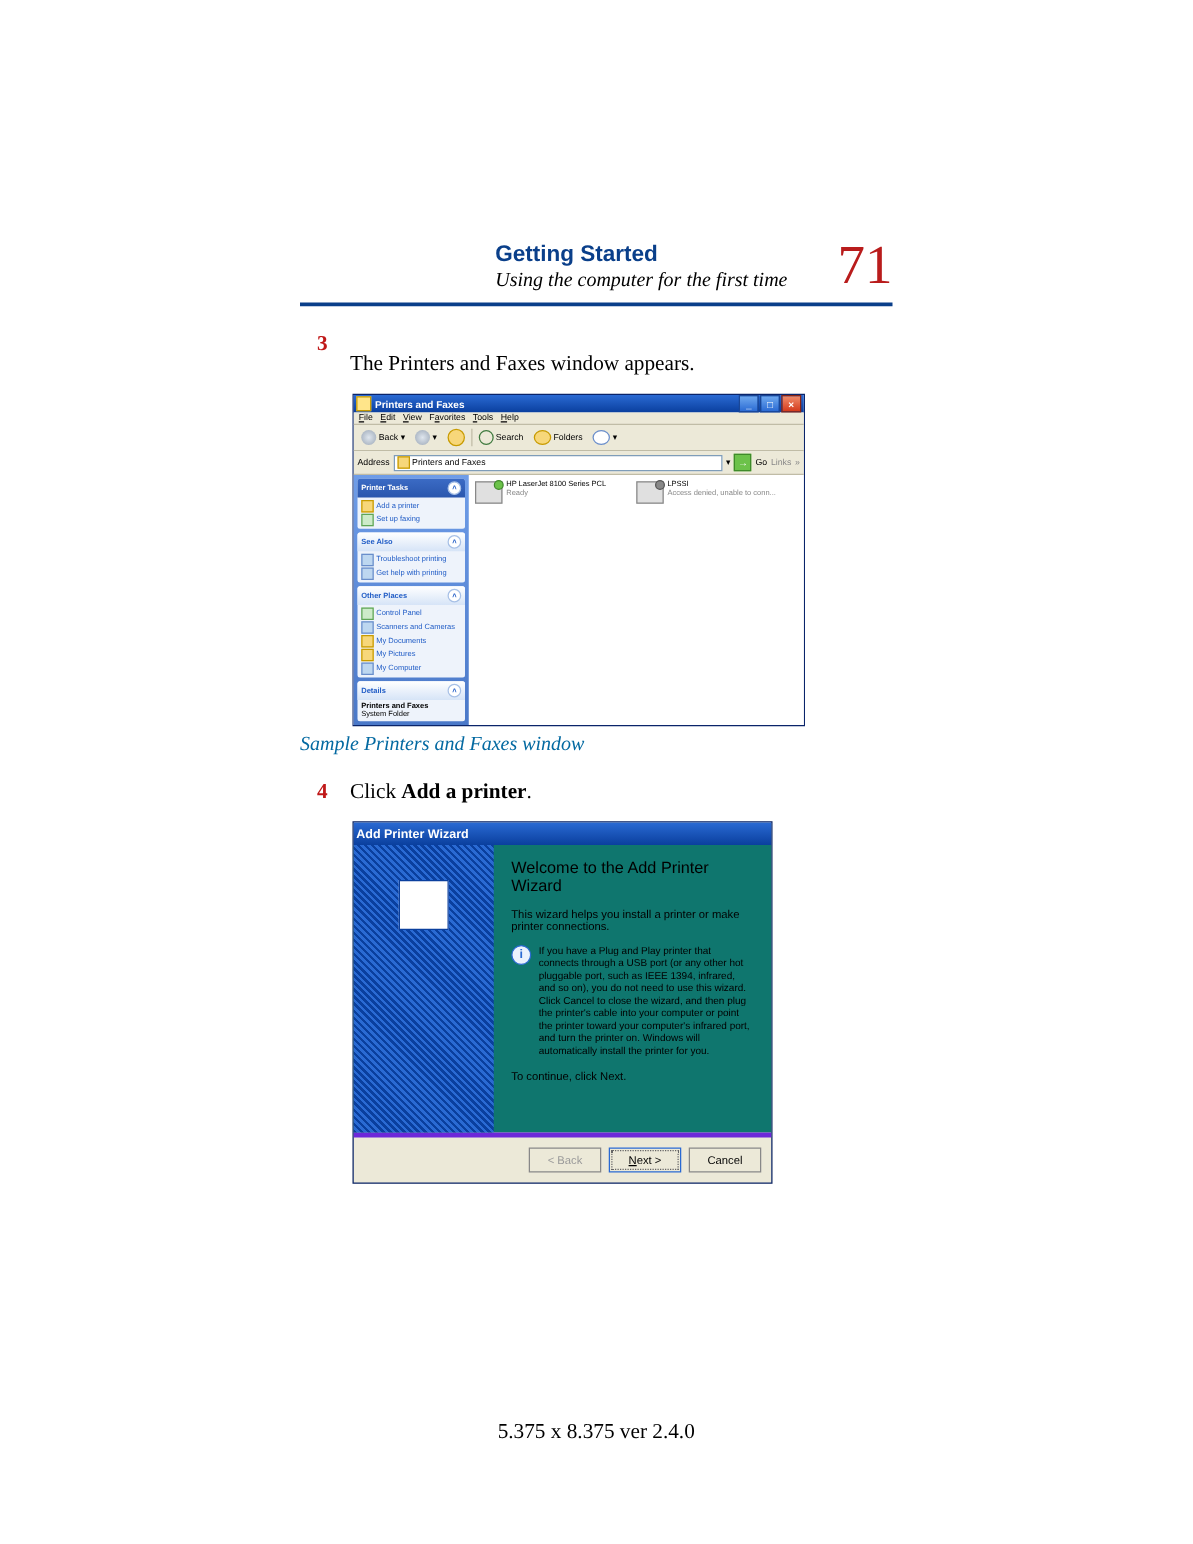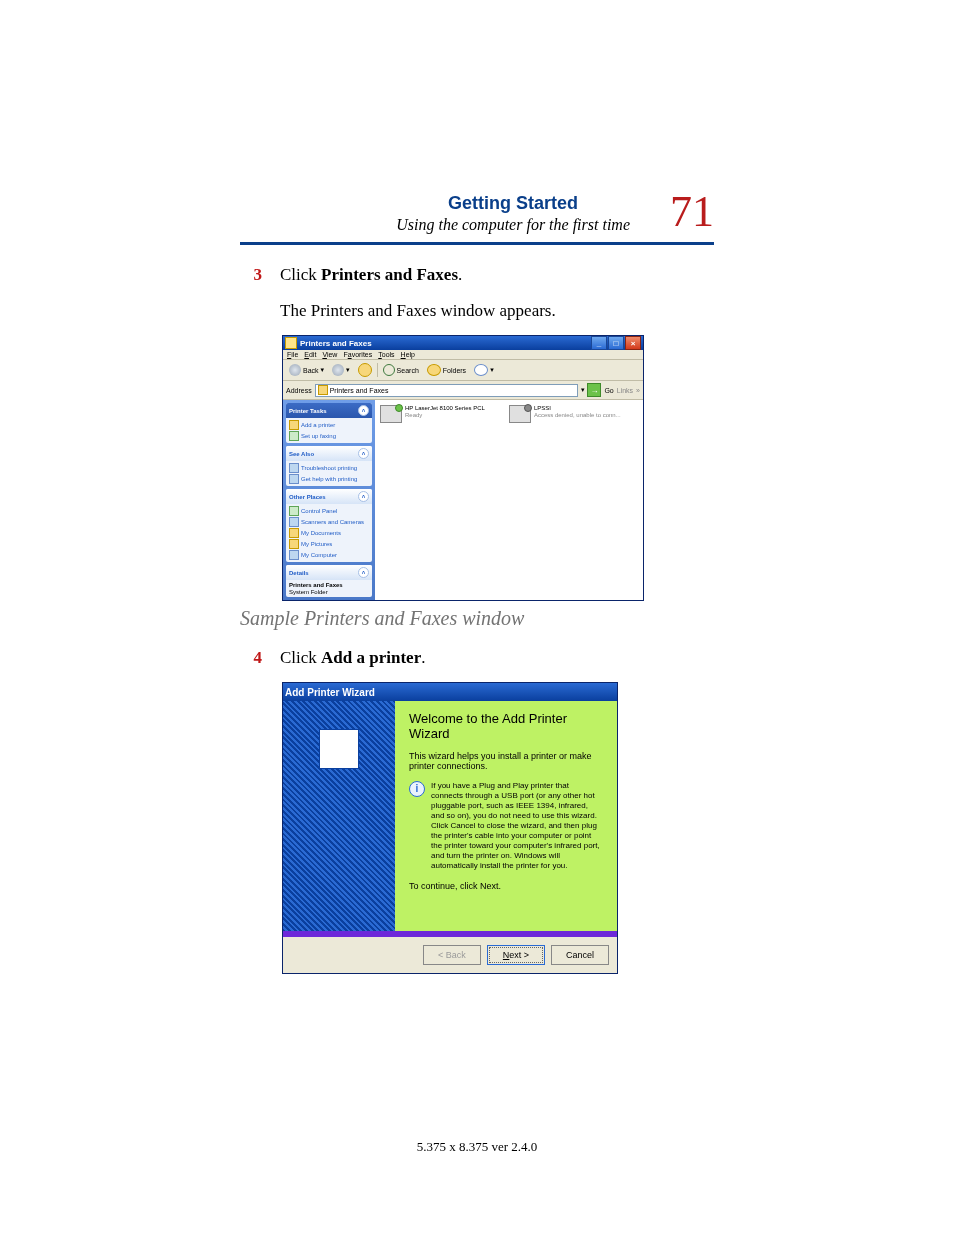--- a/index.html
+++ b/index.html
@@ -1,30 +1,30 @@
 <!DOCTYPE html>
 <html><head>
 <meta charset="utf-8">
 <style>
   html,body{margin:0;padding:0;background:#fff;font-family:"Times New Roman",serif;color:#000}
   .page{width:954px;height:1235px;position:relative;margin:0 auto;box-sizing:border-box}
   .content{position:absolute;left:240px;top:190px;right:240px}
   .header-row{display:flex;justify-content:flex-end;align-items:flex-end;gap:40px;margin-bottom:8px}
-  .header-text{text-align:center}
+  .header-text{text-align:left}
   .section-title{color:#0a3f8a;font-family:Arial,sans-serif;font-weight:bold;font-size:18px}
   .subtitle{font-style:italic;font-size:16px;margin-top:2px}
   .page-number{color:#b91c1c;font-family:Georgia,serif;font-size:44px;line-height:1;font-weight:normal}
   .rule{height:3px;background:#0a3f8a;margin:6px 0 20px 0}
   .step-row{display:flex;gap:18px;margin-top:6px}
   .step-num{color:#c01818;font-weight:bold;font-family:"Times New Roman",serif;font-size:17px;min-width:22px;text-align:right}
   .step-body{font-size:17px}
   .step-body .indent{margin-top:16px}
   .bold{font-weight:bold}
-  .caption{color:#737373;font-style:italic;font-size:20px;margin-top:6px}
-  .footer{position:absolute;bottom:80px;left:0;right:0;text-align:center;font-size:13px;font-family:"Times New Roman",serif}
+  .caption{color:#0369a1;font-style:italic;font-size:16px;margin-top:6px}
+  .footer{position:absolute;bottom:80px;left:0;right:0;text-align:center;font-size:17px;font-family:"Times New Roman",serif}
   
   .winxp{width:360px;margin:14px 0 0 42px;font-family:Tahoma,Arial,sans-serif;font-size:7px;color:#000;border:1px solid #0a246a}
   .titlebar{background:linear-gradient(#2a6ad3,#0a3f9e);color:#fff;display:flex;align-items:center;height:14px;padding:0 2px;font-size:8px;font-weight:bold}
   .title-ico{width:10px;height:10px;background:#ffe58a;border:1px solid #c89b00;margin-right:3px}
   .title-gap{flex:1}
   .winbtn{width:14px;height:12px;margin-left:1px;display:flex;align-items:center;justify-content:center;font-size:8px;font-family:Arial}
   .winbtn.min,.winbtn.max{background:linear-gradient(#6fa9ef,#2a6ad3);color:#fff;border:1px solid #1a4797}
   .winbtn.close{background:linear-gradient(#f08b6a,#d33a1c);color:#fff;border:1px solid #8a2411}
   .menubar{background:#ece9d8;padding:1px 4px;display:flex;gap:6px;font-size:7px;border-bottom:1px solid #c0bca6}
   .menubar span u{text-decoration:underline}
@@ -54,30 +54,30 @@
   .filearea{flex:1;padding:5px;display:flex;gap:24px;align-items:flex-start}
   .prn{display:flex;gap:3px;align-items:flex-start}
   .prn .pic{width:20px;height:16px;background:#e0e0e0;border:1px solid #888;position:relative}
   .prn .pic:before{content:"";position:absolute;width:6px;height:6px;border-radius:50%;background:#6cc24a;right:-2px;top:-2px;border:1px solid #3f8a2a}
   .prn.off .pic:before{background:#888;border-color:#555}
   .prn .lbl{font-size:6px;line-height:1.2}
   .prn .lbl .st{color:#888}
   
   .wiz{width:334px;margin:14px 0 0 42px;font-family:Tahoma,Arial,sans-serif;font-size:9px;border:1px solid #0a246a;background:#ece9d8}
   .wiz .titlebar{font-size:10px;height:18px}
-  .wiz-body{display:flex;background:#bef264}
+  .wiz-body{display:flex;background:#0f766e}
   .wiz-side{width:112px;height:230px;background:repeating-linear-gradient(45deg,#0a3f9e 0 2px,#2a6ad3 2px 4px);position:relative}
   .wiz-side:after{content:"";position:absolute;top:28px;left:36px;width:38px;height:38px;background:#fff;border:1px solid #0a3f9e;transform:rotate(0deg)}
   .wiz-side .prico{position:absolute;top:34px;left:42px;width:26px;height:26px}
   .wiz-main{flex:1;padding:10px 14px;font-size:9px;color:#000}
   .wiz-h{font-family:Tahoma,Arial;font-size:13px;margin-bottom:10px}
   .wiz-p{font-size:9px;margin-bottom:10px}
   .wiz-note{display:flex;gap:6px;font-size:8px;line-height:1.25;margin-bottom:10px}
   .wiz-note .icn{width:14px;height:14px;border-radius:50%;border:1px solid #2a6ad3;background:#eaf2fd;display:flex;align-items:center;justify-content:center;color:#2a6ad3;font-weight:bold;font-size:10px;flex:none}
-  .wiz-btnrow{display:flex;justify-content:flex-end;gap:6px;padding:8px;border-top:6px solid #6d28d9}
+  .wiz-btnrow{display:flex;justify-content:flex-end;gap:6px;padding:8px;border-top:4px solid #6d28d9}
   .wiz-btn{min-width:56px;height:18px;font-size:9px;background:#ece9d8;border:1px solid #888;display:flex;align-items:center;justify-content:center}
   .wiz-btn.disabled{color:#9a9a9a}
   .wiz-btn.default{border:1px solid #2a6ad3;outline:1px dotted #666;outline-offset:-3px}
 </style>
 </head>
 <body>
 
 <div class="page">
   <div class="content">
 
@@ -86,23 +86,20 @@
         <div class="section-title">Getting Started</div>
         <div class="subtitle">Using the computer for the first time</div>
       </div>
       <div class="page-number">71</div>
     </div>
     <div class="rule"></div>
 
     <div class="step-row">
       <div class="step-num">3</div>
       <div class="step-body">
-        <div>
-          <span>Click </span><span class="bold">Printers and Faxes</span><span>.</span>
-        </div>
         <div class="indent">The Printers and Faxes window appears.</div>
       </div>
     </div>
 
     <div class="winxp">
       <div class="titlebar">
         <span class="title-ico"></span>
         <span>Printers and Faxes</span>
         <span class="title-gap"></span>
         <span class="winbtn min">_</span>

